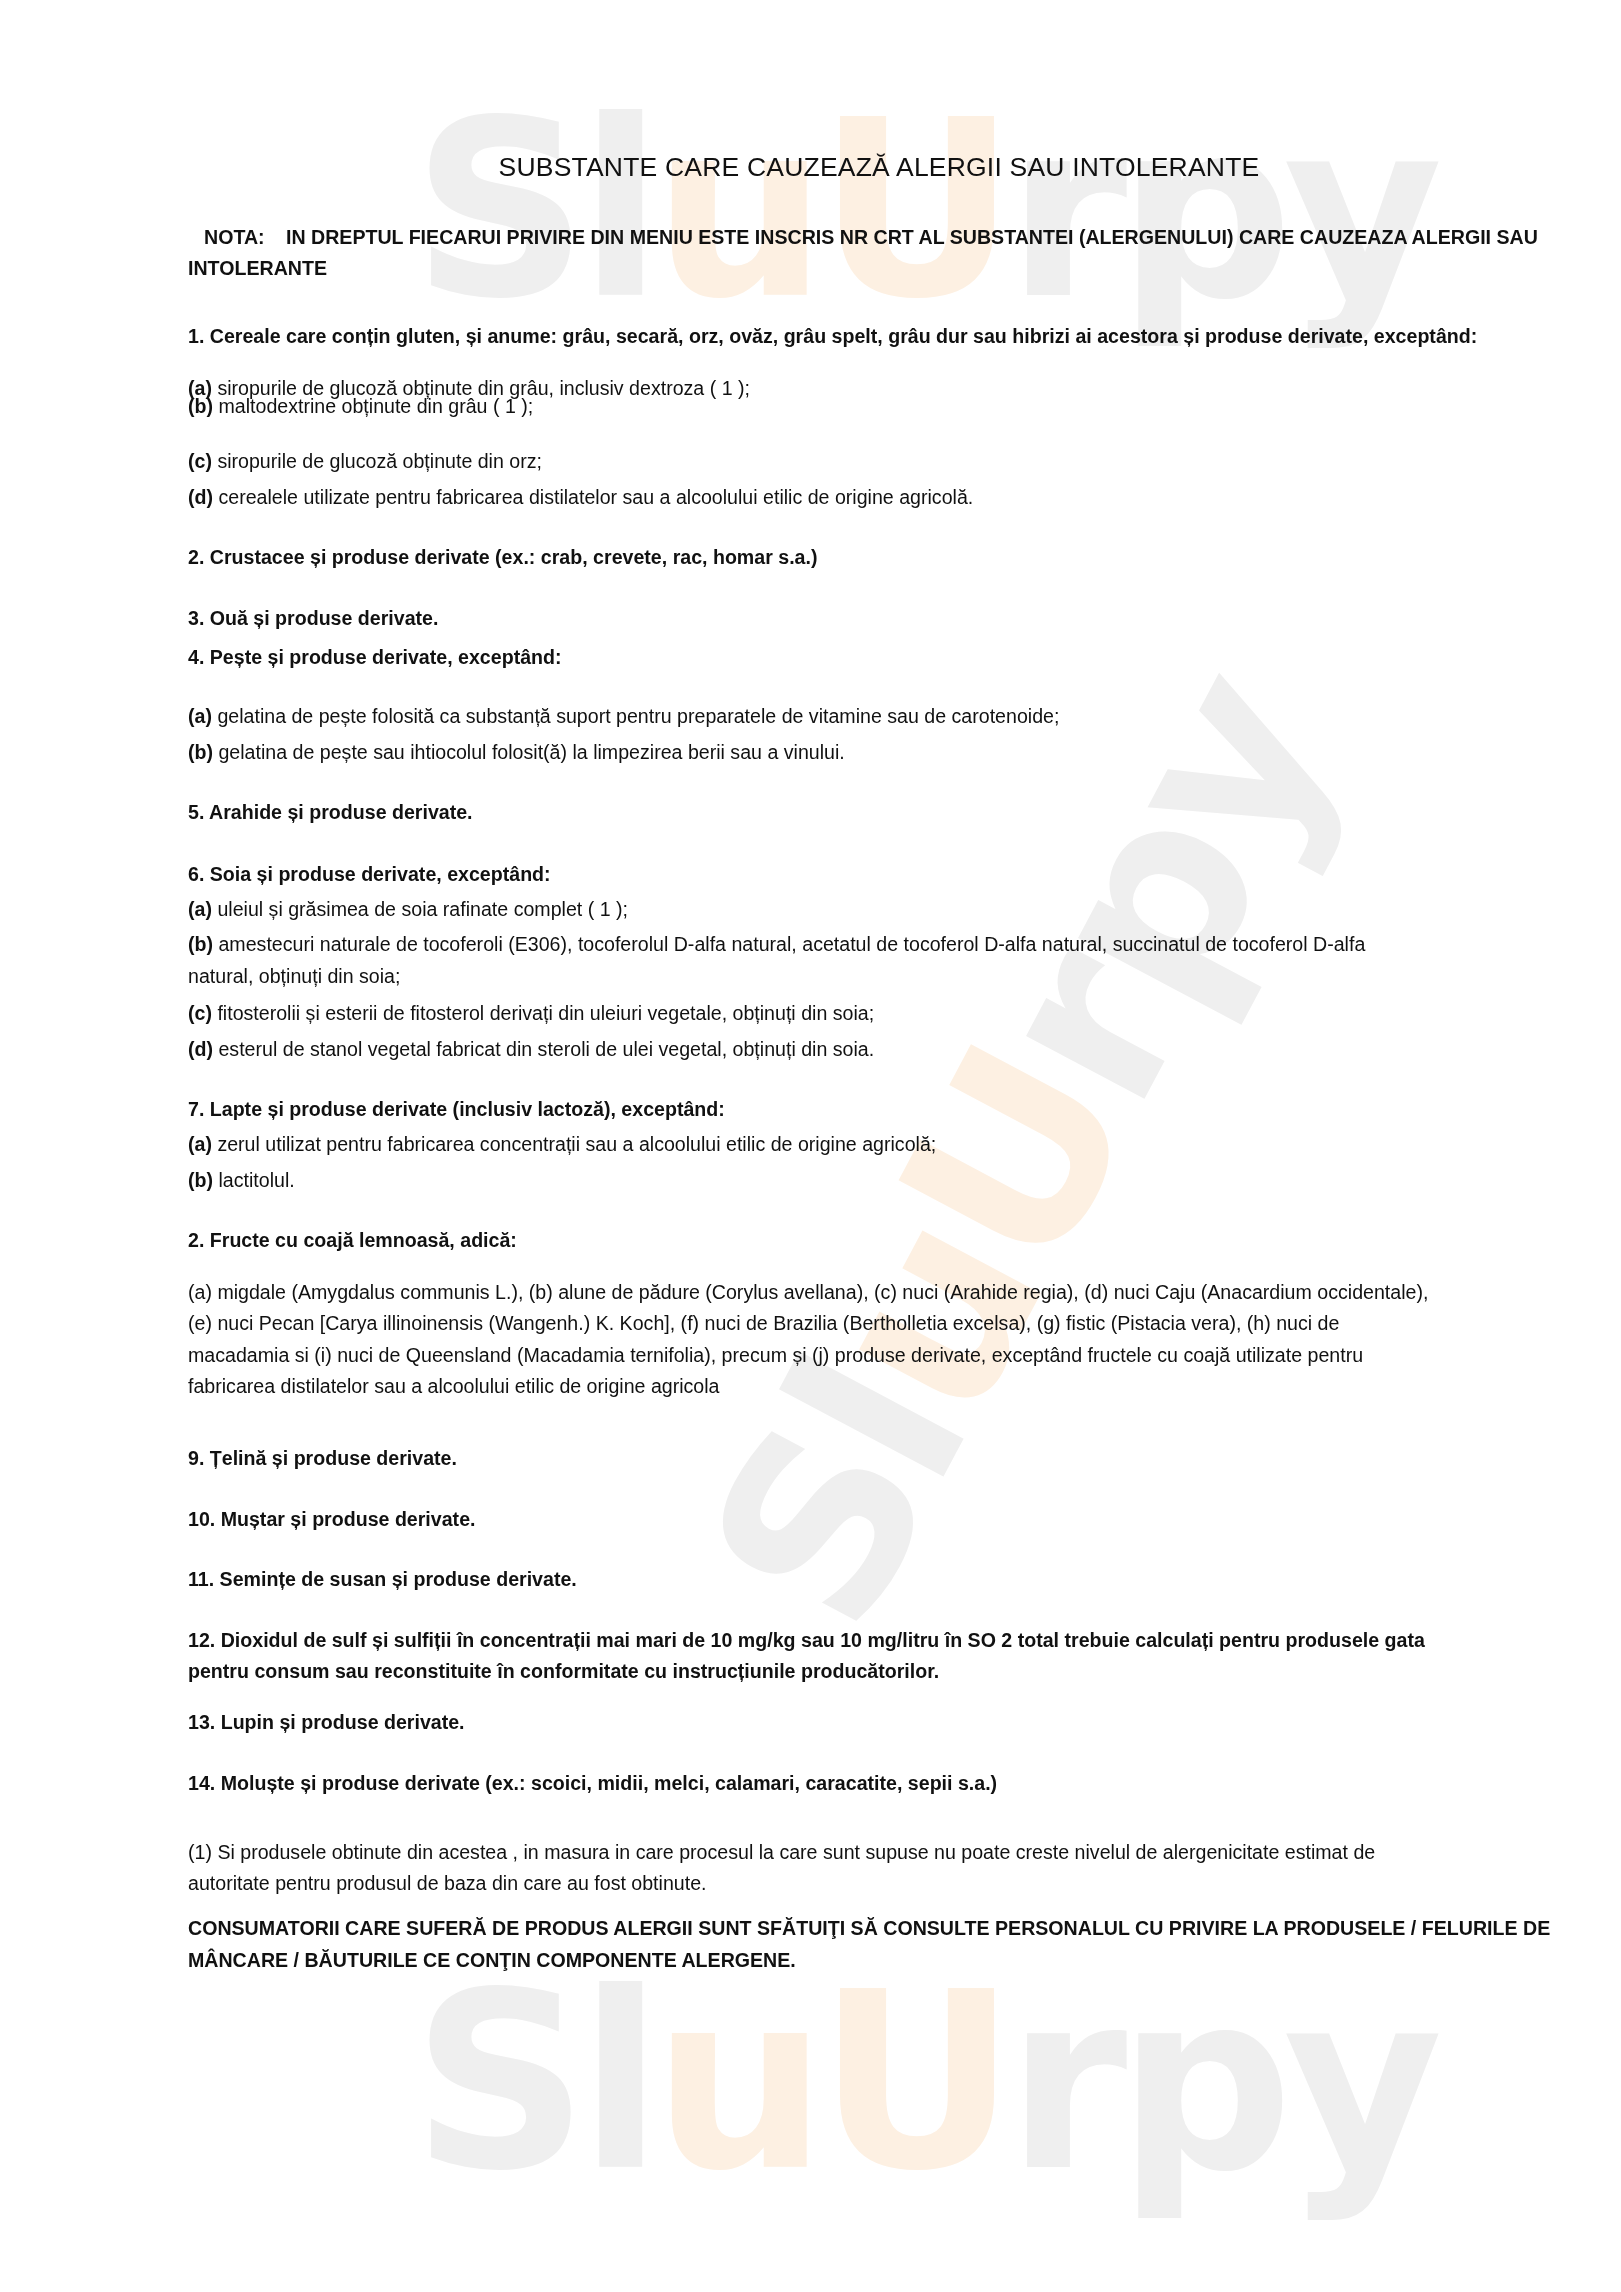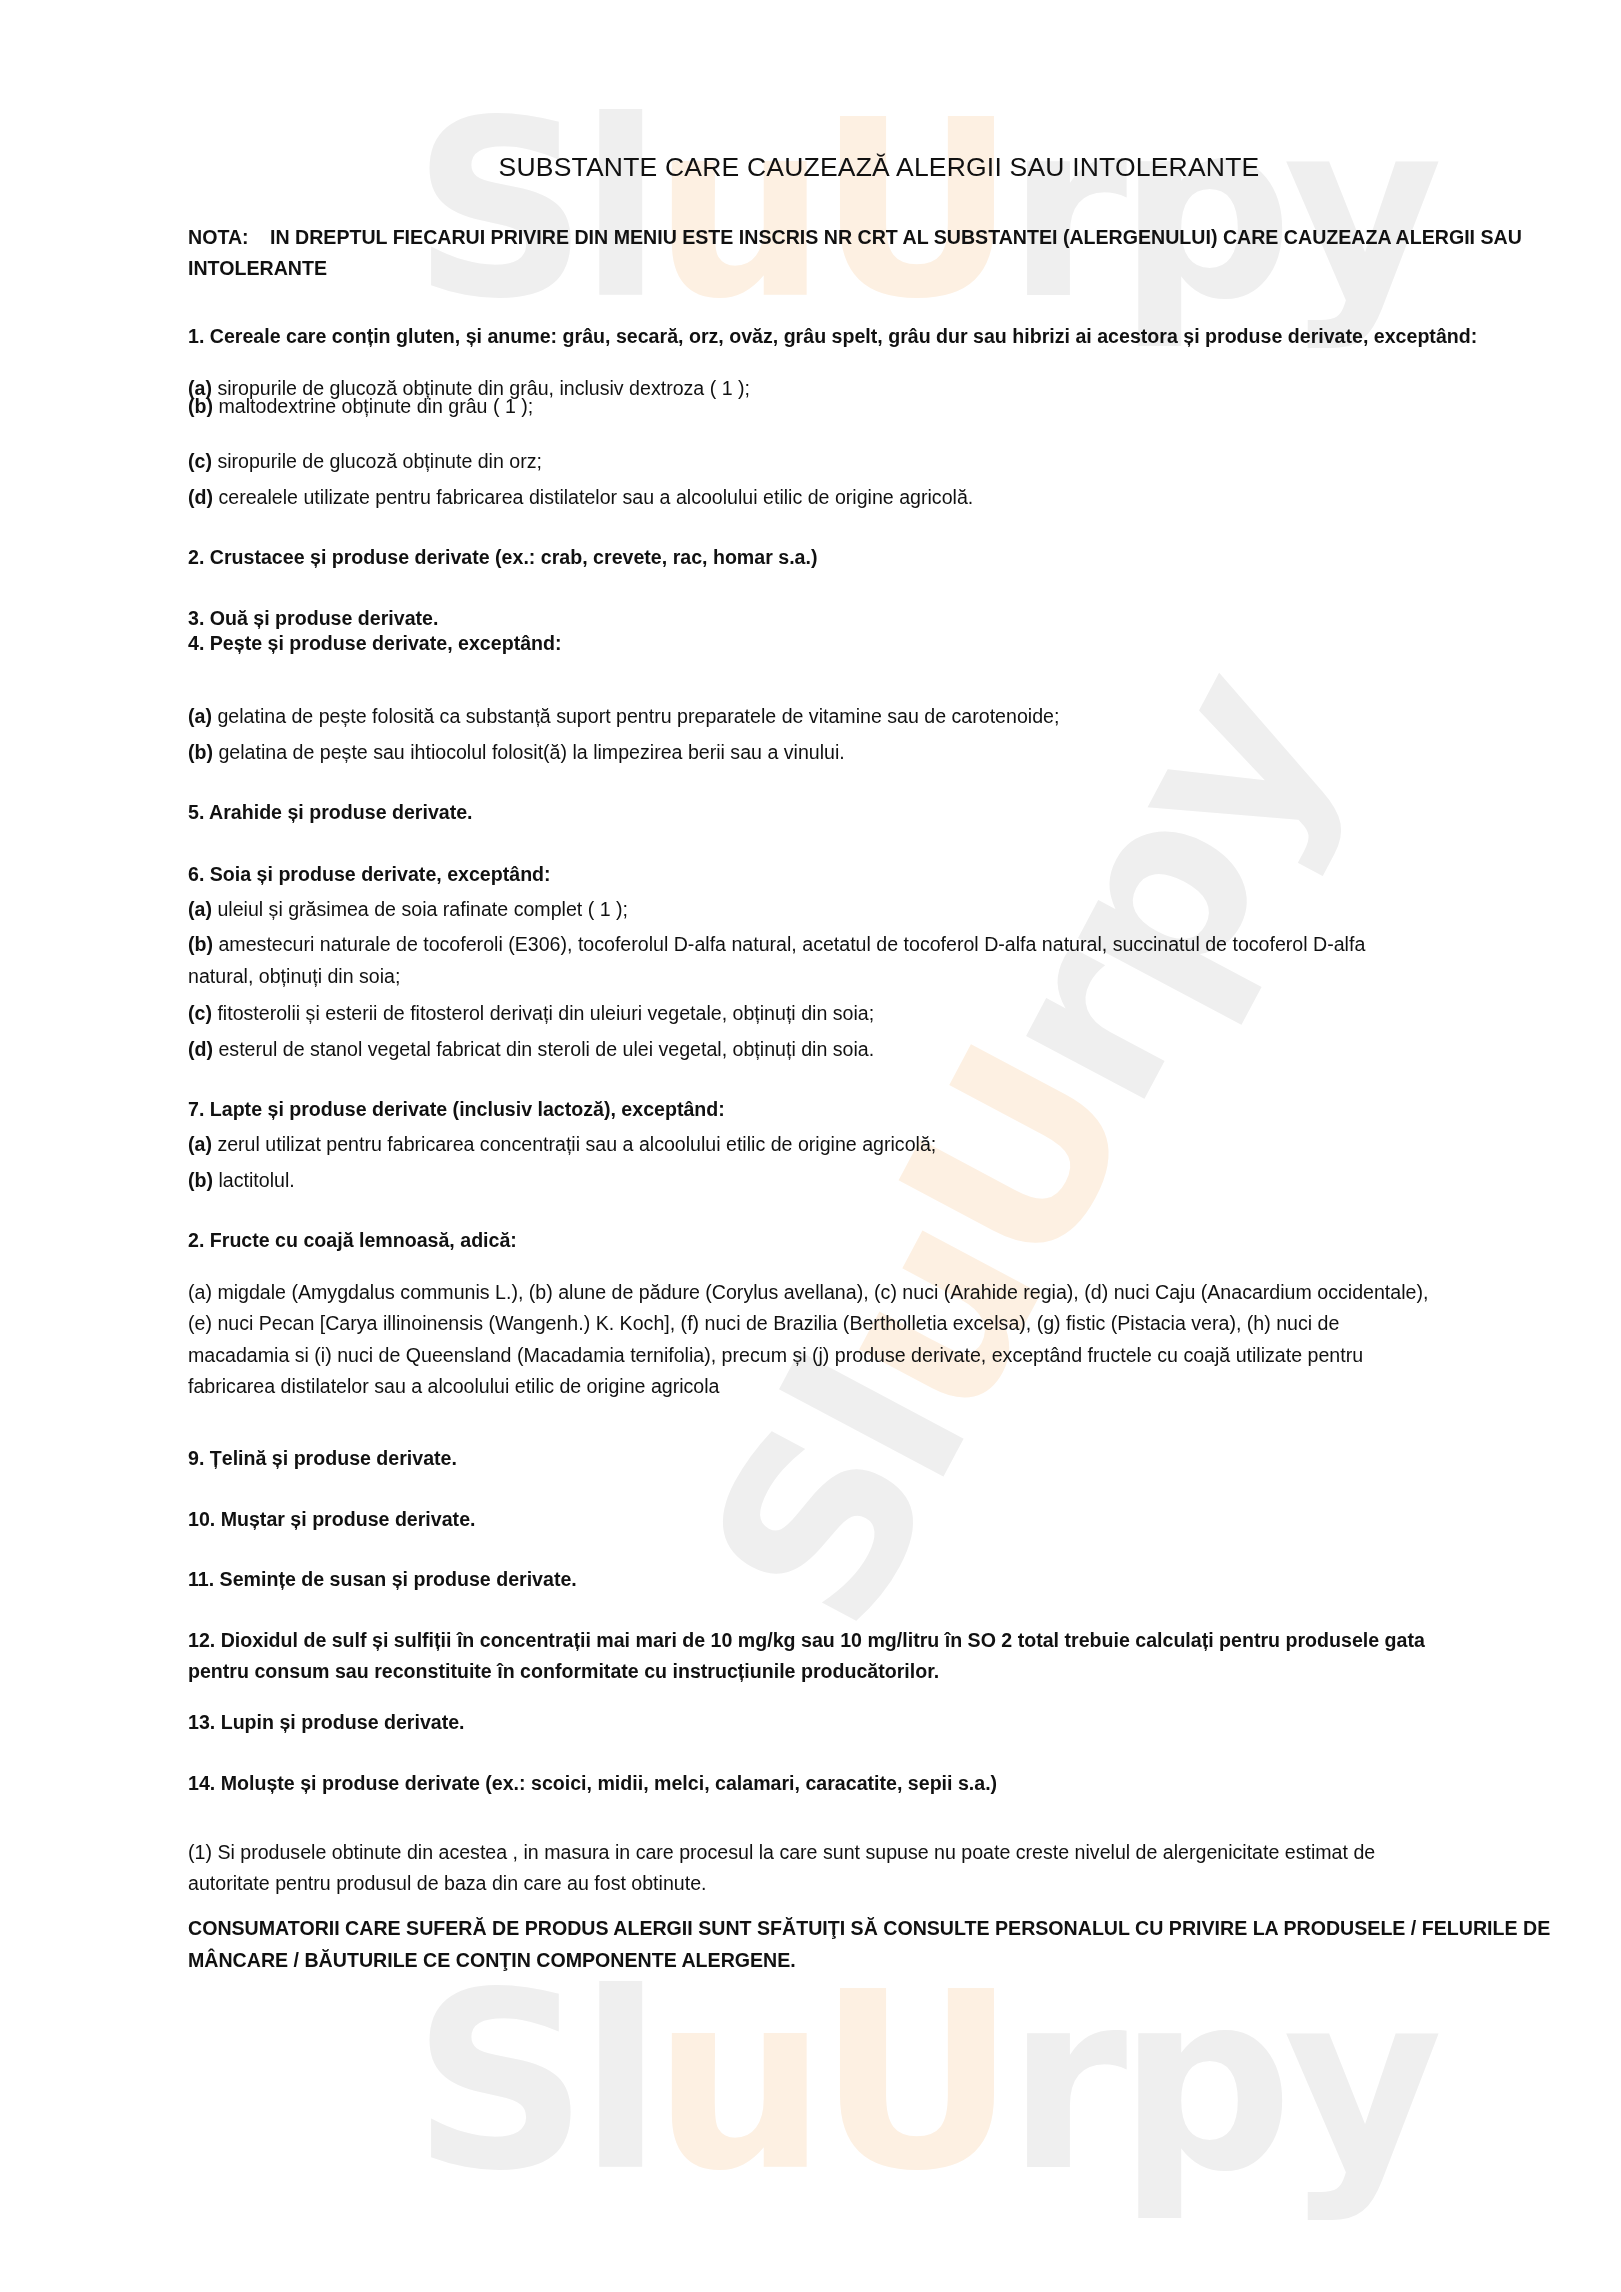--- a/index.html
+++ b/index.html
@@ -16,21 +16,21 @@
   .wm .g { color: #efefef; }
   .wm .o { color: #fdf0e2; }
   .wm-top { left: 412px; top: 88px; }
   .wm-mid { left: 510px; top: 1029px; transform: rotate(-62deg); transform-origin: center; }
   .wm-bot { left: 412px; top: 1960px; }
 
   .page { position: absolute; left: 188px; top: 0; width: 1382px; z-index: 1; }
   .txt { position: absolute; left: 0; font-size: 19.6px; line-height: 31px; white-space: nowrap; font-stretch: condensed; }
   .b { font-weight: bold; }
   .title { position: absolute; left: 0; width: 1382px; top: 152px; text-align: center; font-size: 26.5px; font-weight: normal; letter-spacing: 0.2px; }
-  .nota-label { display: inline-block; width: 82px; }
+  .nota-label { display: inline-block; width: 82px; margin-left: 16px; }
   .sub-label { font-weight: bold; }
 </style>
 </head>
 <body>
 
 <div class="wm wm-top">
   <span class="g">Sl</span><span class="o">uU</span><span class="g">rpy</span>
 </div>
 <div class="wm wm-mid">
   <span class="g">Sl</span><span class="o">uU</span><span class="g">rpy</span>
@@ -49,21 +49,21 @@
 
   <div class="txt b" style="top:321px">1. Cereale care conțin gluten, și anume: grâu, secară, orz, ovăz, grâu spelt, grâu dur sau hibrizi ai acestora și produse derivate, exceptând:</div>
   <div class="txt" style="top:373px"><span class="sub-label">(a)</span><span> siropurile de glucoză obținute din grâu, inclusiv dextroza ( 1 );</span></div>
   <div class="txt" style="top:391px"><span class="sub-label">(b)</span><span> maltodextrine obținute din grâu ( 1 );</span></div>
   <div class="txt" style="top:446px"><span class="sub-label">(c)</span><span> siropurile de glucoză obținute din orz;</span></div>
   <div class="txt" style="top:482px"><span class="sub-label">(d)</span><span> cerealele utilizate pentru fabricarea distilatelor sau a alcoolului etilic de origine agricolă.</span></div>
 
   <div class="txt b" style="top:542px">2. Crustacee și produse derivate (ex.: crab, crevete, rac, homar s.a.)</div>
   <div class="txt b" style="top:603px">3. Ouă și produse derivate.</div>
 
-  <div class="txt b" style="top:628px">4. Pește și produse derivate, exceptând:</div>
+  <div class="txt b" style="top:642px">4. Pește și produse derivate, exceptând:</div>
   <div class="txt" style="top:701px"><span class="sub-label">(a)</span><span> gelatina de pește folosită ca substanță suport pentru preparatele de vitamine sau de carotenoide;</span></div>
   <div class="txt" style="top:737px"><span class="sub-label">(b)</span><span> gelatina de pește sau ihtiocolul folosit(ă) la limpezirea berii sau a vinului.</span></div>
 
   <div class="txt b" style="top:797px">5. Arahide și produse derivate.</div>
 
   <div class="txt b" style="top:859px">6. Soia și produse derivate, exceptând:</div>
   <div class="txt" style="top:894px"><span class="sub-label">(a)</span><span> uleiul și grăsimea de soia rafinate complet ( 1 );</span></div>
   <div class="txt" style="top:929px"><span class="sub-label">(b)</span><span> amestecuri naturale de tocoferoli (E306), tocoferolul D-alfa natural, acetatul de tocoferol D-alfa natural, succinatul de tocoferol D-alfa</span></div>
   <div class="txt" style="top:961px">natural, obținuți din soia;</div>
   <div class="txt" style="top:998px"><span class="sub-label">(c)</span><span> fitosterolii și esterii de fitosterol derivați din uleiuri vegetale, obținuți din soia;</span></div>

